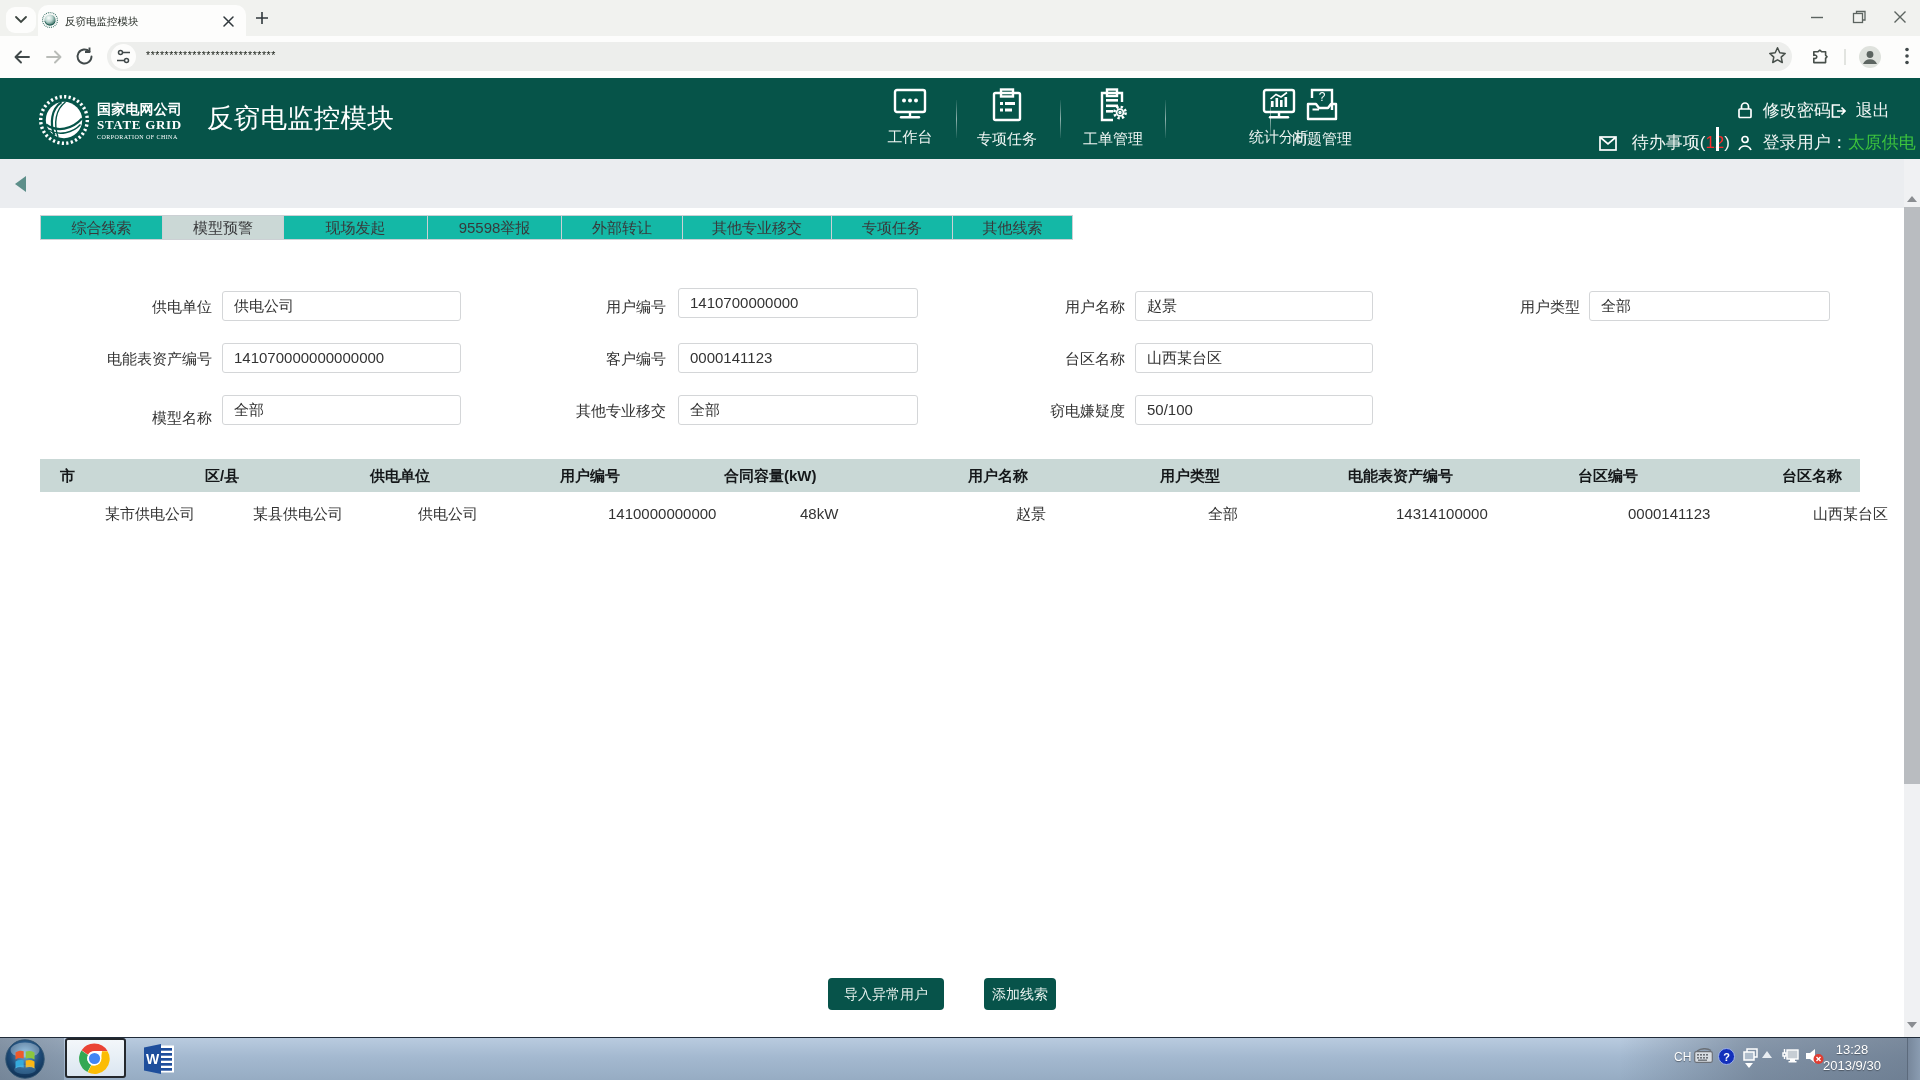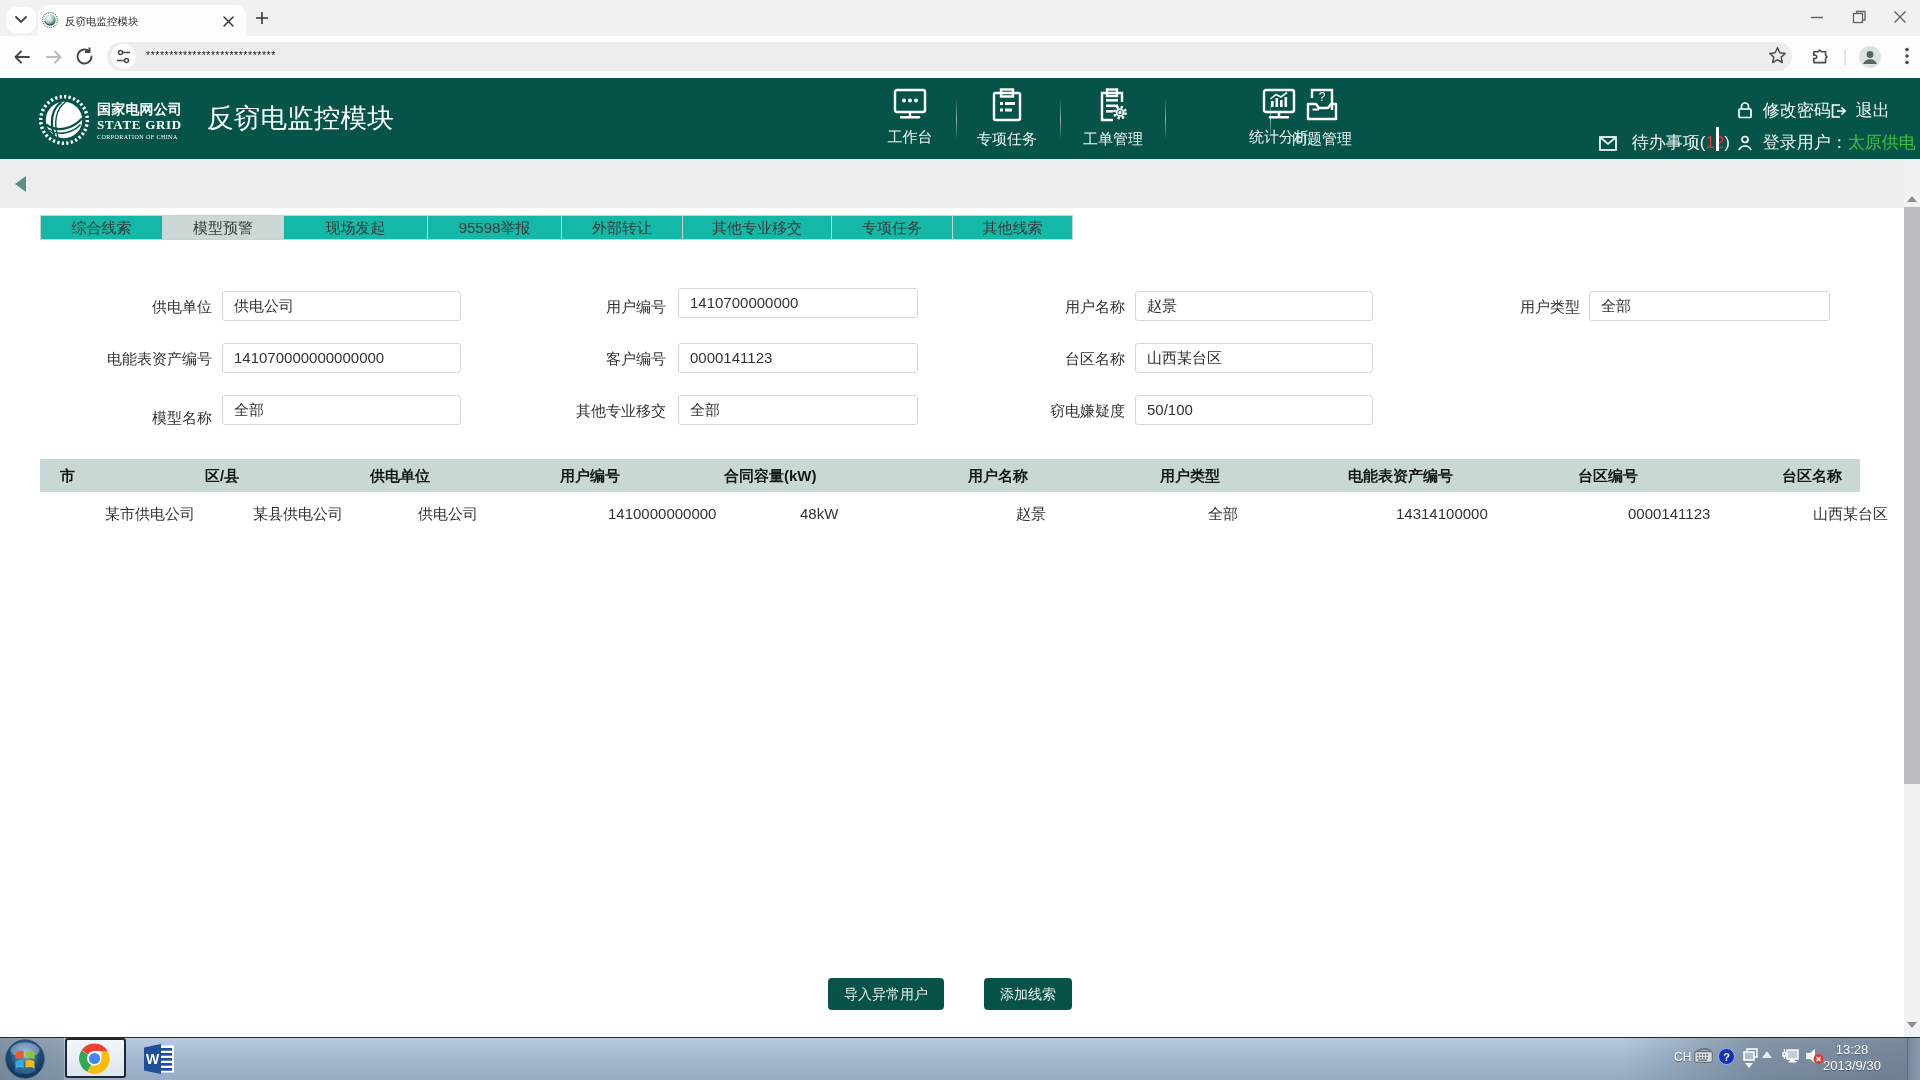--- a/index.html
+++ b/index.html
@@ -341,21 +341,21 @@
   <div class="tdc abs" style="left:370px;">供电公司</div>
   <div class="tdc abs" style="left:560px;">1410000000000</div>
   <div class="tdc abs" style="left:752px;">48kW</div>
   <div class="tdc abs" style="left:968px;">赵景</div>
   <div class="tdc abs" style="left:1160px;">全部</div>
   <div class="tdc abs" style="left:1348px;">14314100000</div>
   <div class="tdc abs" style="left:1580px;">0000141123</div>
   <div class="tdc abs" style="left:1765px;">山西某台区</div>
 
   <div class="gbtn abs" style="left:828px;width:116px;">导入异常用户</div>
-  <div class="gbtn abs" style="left:984px;width:88px;">添加线索</div>
+  <div class="gbtn abs" style="left:984px;width:72px;">添加线索</div>
 </div>
 
 <div id="sbar" class="abs"></div>
 <div id="sthumb" class="abs"></div>
 <div class="abs" style="left:1907px;top:196px;width:0;height:0;border-left:5px solid transparent;border-right:5px solid transparent;border-bottom:6px solid #8a8d91;"></div>
 <div class="abs" style="left:1907px;top:1022px;width:0;height:0;border-left:5px solid transparent;border-right:5px solid transparent;border-top:6px solid #8a8d91;"></div>
 
 <div id="taskbar" class="abs"></div>
 <div class="abs" style="left:0;top:1038px;width:64px;height:42px;background:linear-gradient(90deg,rgba(84,96,110,0.5),rgba(84,96,110,0.35));"></div>
 <div id="traydark" class="abs"></div>

